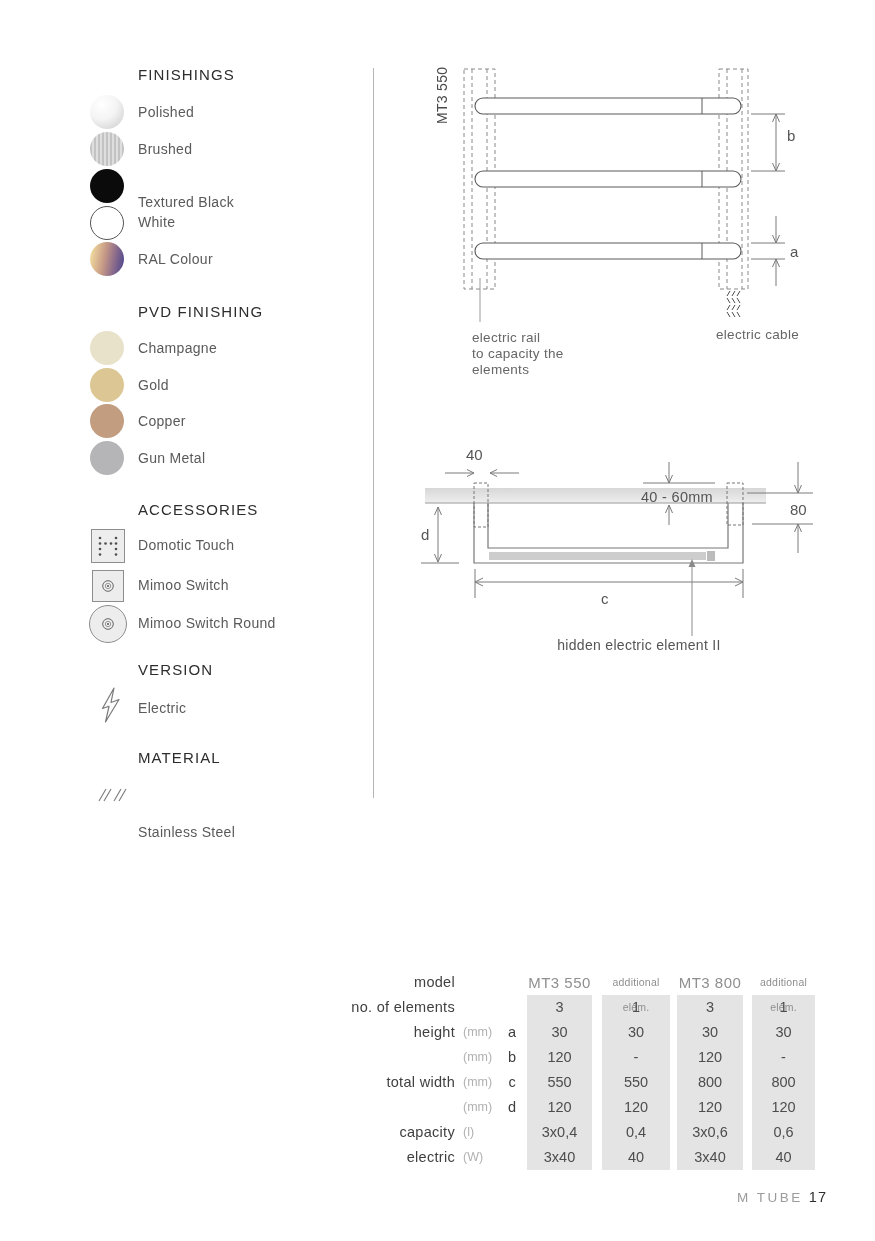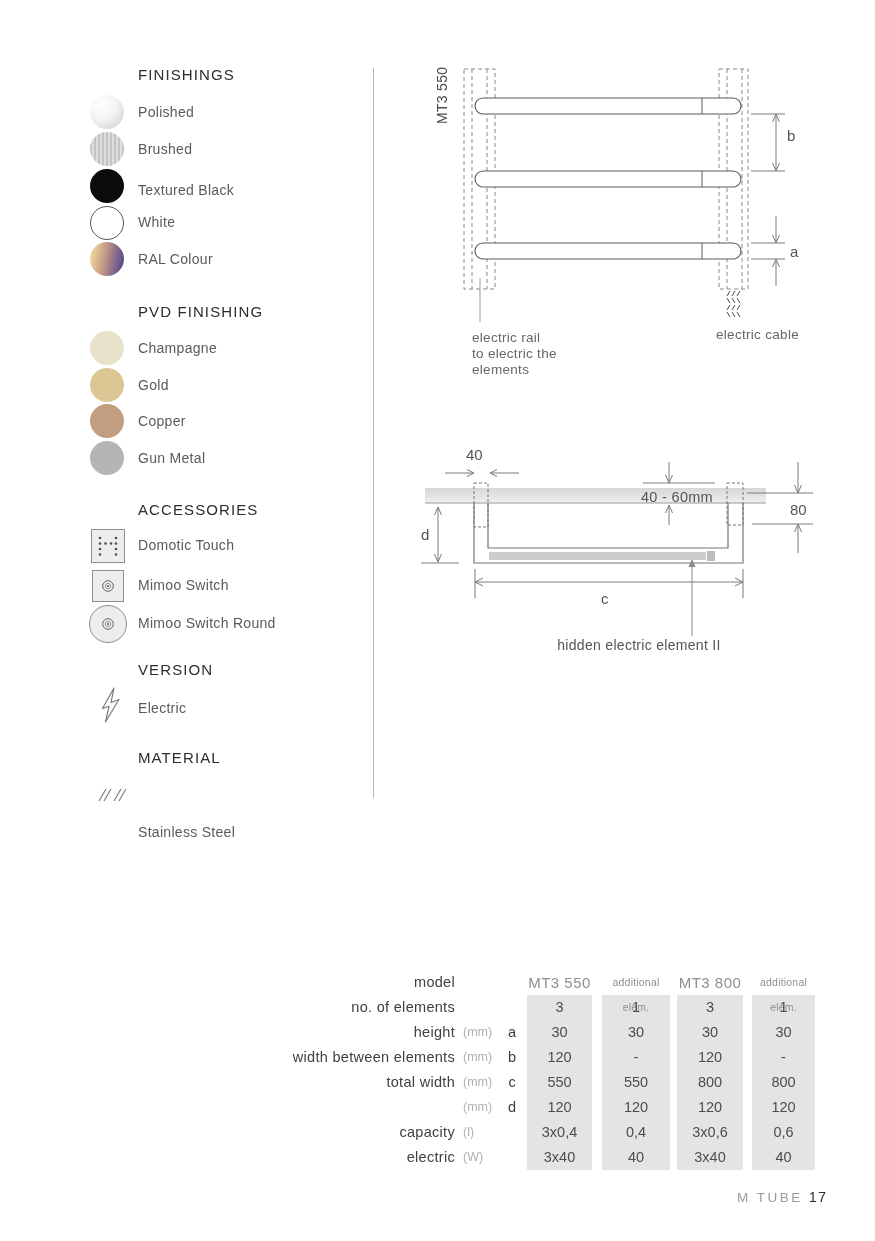--- a/index.html
+++ b/index.html
@@ -45,21 +45,21 @@
 
 <div class="page">
 
   <div class="h" style="top:66px;">FINISHINGS</div>
 
   <div class="sw sw-polished" style="top:95px;"></div>
   <div class="lbl" style="top:104px;">Polished</div>
   <div class="sw sw-brushed" style="top:132px;"></div>
   <div class="lbl" style="top:141px;">Brushed</div>
   <div class="sw sw-black" style="top:169px;"></div>
-  <div class="lbl" style="top:182px;text-align:right;">Textured Black</div>
+  <div class="lbl" style="top:194px;text-align:right;">Textured Black</div>
   <div class="sw sw-white" style="top:206px;"></div>
   <div class="lbl" style="top:214px;">White</div>
   <div class="sw sw-ral" style="top:242px;"></div>
   <div class="lbl" style="top:251px;">RAL Colour</div>
 
   <div class="h" style="top:303px;">PVD FINISHING</div>
 
   <div class="sw sw-champagne" style="top:331px;"></div>
   <div class="lbl" style="top:340px;">Champagne</div>
   <div class="sw sw-gold" style="top:368px;"></div>
@@ -186,21 +186,21 @@
         <line x1="362" y1="254" x2="365" y2="259"></line>
         <line x1="367" y1="254" x2="370" y2="259"></line>
     </g>
   </svg>
 
   <div class="dtx" style="left:434px;top:124px;transform:rotate(-90deg);transform-origin:0 0;color:#4a4a4a;">MT3 550</div>
   <div class="dim" style="left:787px;top:127px;">b</div>
   <div class="dim" style="left:790px;top:243px;">a</div>
   <div class="dtx" style="left:472px;top:330px;font-size:13.5px;line-height:16px;color:#666;">
     <div>electric rail</div>
-    <div>to electric the</div>
+    <div>to capacity the</div>
     <div>elements</div>
   </div>
   <div class="dtx" style="left:716px;top:327px;font-size:13.5px;color:#666;">electric cable</div>
 
   <svg style="left:415px;top:445px;" width="415" height="215" viewBox="0 0 415 215">
     <defs>
       <linearGradient id="wallgrad" x1="0" y1="0" x2="0" y2="1">
         <stop offset="0" stop-color="#d7d7d7"></stop>
           <stop offset="1" stop-color="#efefef"></stop>
       </linearGradient>
@@ -301,21 +301,20 @@
   <div class="t-row" style="top:1020px;">
     <span class="t-label">height</span>
     <span class="t-unit">(mm)</span>
     <span class="t-letter">a</span>
     <span class="t-v0">30</span>
     <span class="t-v1">30</span>
     <span class="t-v2">30</span>
     <span class="t-v3">30</span>
   </div>
   <div class="t-row" style="top:1045px;">
-    <span class="t-label">width between elements</span>
     <span class="t-unit">(mm)</span>
     <span class="t-letter">b</span>
     <span class="t-v0">120</span>
     <span class="t-v1">-</span>
     <span class="t-v2">120</span>
     <span class="t-v3">-</span>
   </div>
   <div class="t-row" style="top:1070px;">
     <span class="t-label">total width</span>
     <span class="t-unit">(mm)</span>

